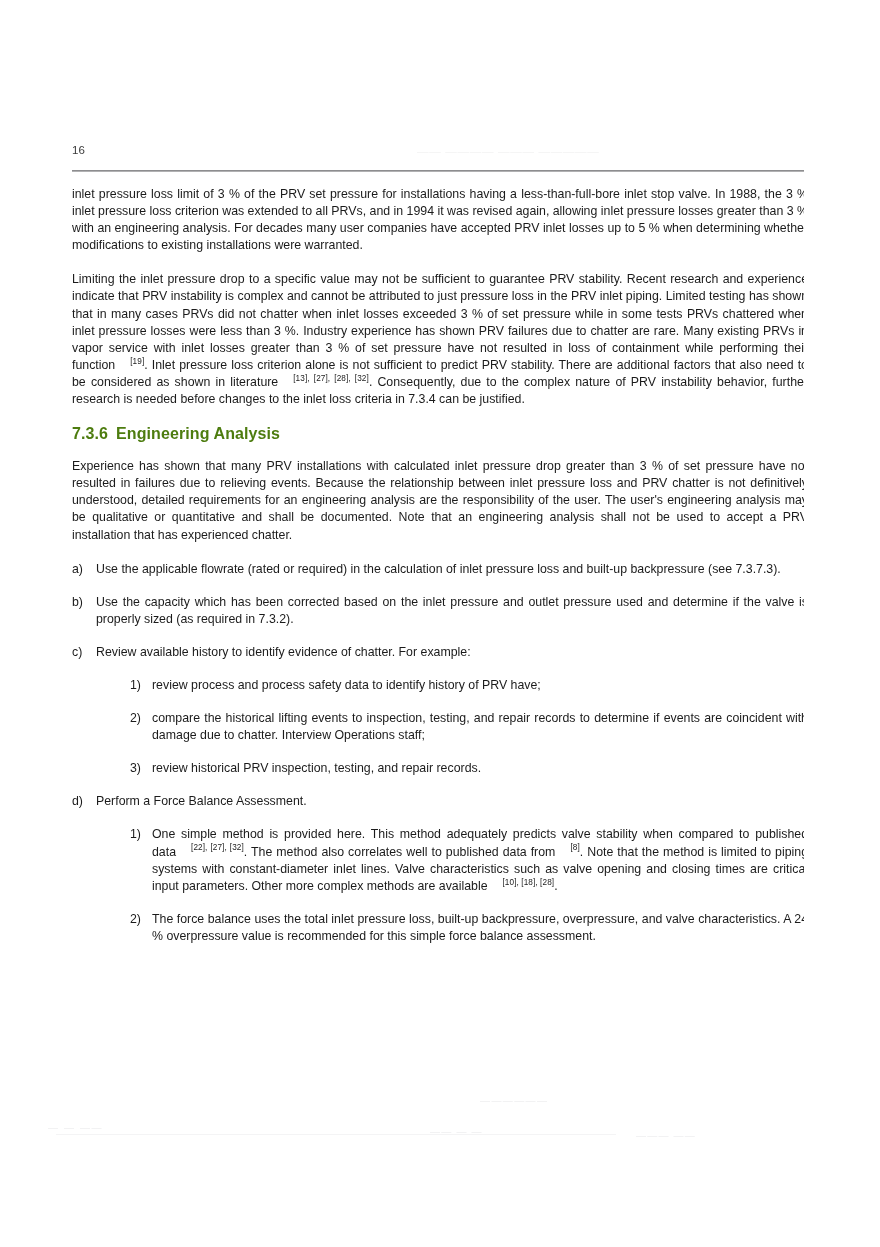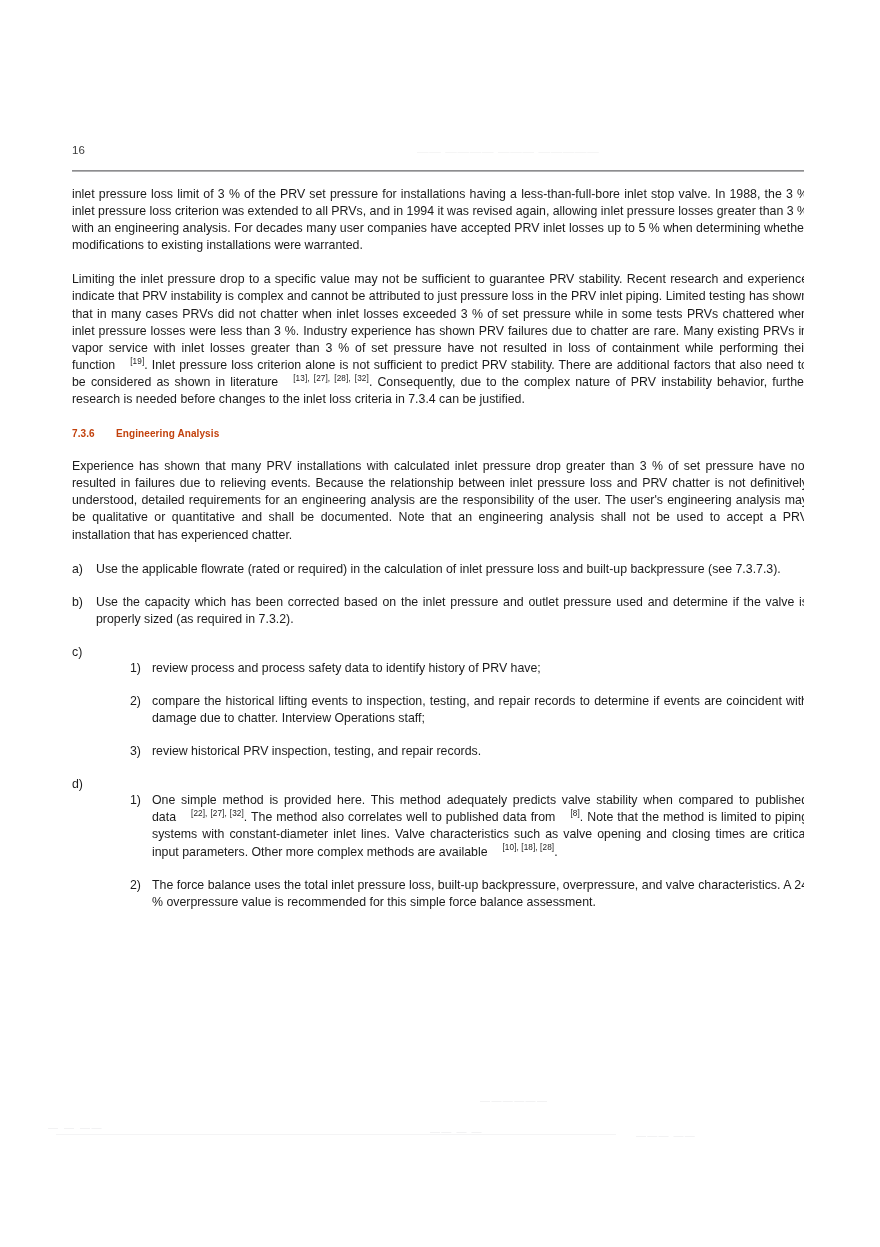--- a/index.html
+++ b/index.html
@@ -70,24 +70,24 @@
     line-height: 17.1px;
     text-align: justify;
     text-justify: inter-word;
     color: #1b1b1b;
     -webkit-font-smoothing: none;
   }
   p.para { margin-bottom: 17px; }
 
   .h3 {
     margin: 0 0 16px 0;
-    font-size: 10px;
+    font-size: 16px;
     font-weight: bold;
     line-height: 17px;
-    color: #c2410c;
+    color: #4d7c0f;
     letter-spacing: 0.1px;
   }
   .h3 .num { display: inline-block; min-width: 44px; }
 
   
   ul.lvl1, ul.lvl2 {
     list-style: none;
     margin: 0;
     padding: 0;
   }
@@ -180,40 +180,42 @@
       </li>
 
       <li class="itm">
         <span class="marker">b)</span>
         <span class="itm-body">Use the capacity which has been corrected based on the inlet pressure and outlet pressure used and determine if the valve is properly sized (as required in 7.3.2).</span>
       </li>
 
       <li class="itm">
         <span class="marker">c)</span>
         <div class="nested-wrap">
+          <div class="itm-body itm-last">Review available history to identify evidence of chatter. For example:</div>
           <ul class="lvl2">
             <li class="itm">
               <span class="marker">1)</span>
               <span class="itm-body itm-last">review process and process safety data to identify history of PRV have;</span>
             </li>
             <li class="itm">
               <span class="marker">2)</span>
               <span class="itm-body">compare the historical lifting events to inspection, testing, and repair records to determine if events are coincident with damage due to chatter. Interview Operations staff;</span>
             </li>
             <li class="itm">
               <span class="marker">3)</span>
               <span class="itm-body itm-last">review historical PRV inspection, testing, and repair records.</span>
             </li>
           </ul>
         </div>
       </li>
 
       <li class="itm">
         <span class="marker">d)</span>
         <div class="nested-wrap">
+          <div class="itm-body itm-last">Perform a Force Balance Assessment.</div>
           <ul class="lvl2">
             <li class="itm">
               <span class="marker">1)</span>
               <span class="itm-body"><span>One simple method is provided here. This method adequately predicts valve stability when compared to published data</span><sup class="cite">[22], [27], [32]</sup><span>. The method also correlates well to published data from</span><sup class="cite">[8]</sup><span>. Note that the method is limited to piping systems with constant-diameter inlet lines. Valve characteristics such as valve opening and closing times are critical input parameters. Other more complex methods are available</span><sup class="cite">[10], [18], [28]</sup><span>.</span></span>
             </li>
             <li class="itm">
               <span class="marker">2)</span>
               <span class="itm-body">The force balance uses the total inlet pressure loss, built-up backpressure, overpressure, and valve characteristics. A 24 % overpressure value is recommended for this simple force balance assessment.</span>
             </li>
           </ul>

